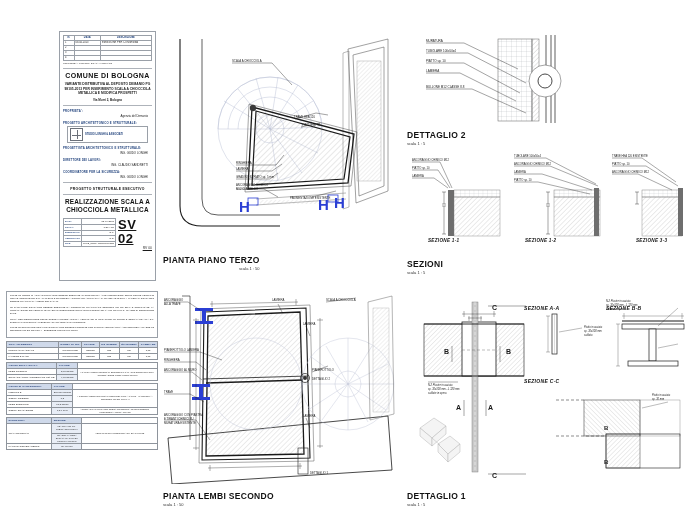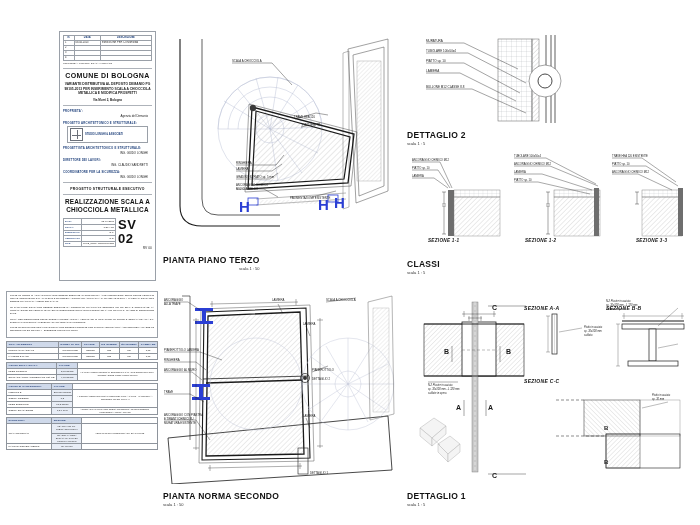--- a/index.html
+++ b/index.html
@@ -78,21 +78,21 @@
   .tb-bottom{display:flex;gap:2px;align-items:stretch;}
   .tb-meta{flex:1;}
   .meta-table{width:100%;border-collapse:collapse;}
   .meta-table td{
     border:.5px solid #9aa0a8;font-size:2.5px;line-height:3.4px;padding:0 1px;
     height:4.6px;color:#1d3f7a;font-weight:bold;white-space:nowrap;overflow:hidden;
   }
   .meta-table td.v{color:#222;font-weight:normal;text-align:right;}
   .tb-code{
     flex:0 0 34px;display:flex;flex-direction:column;
-    align-items:flex-end;justify-content:flex-end;padding-bottom:1px;
+    align-items:flex-end;justify-content:flex-end;padding-bottom:1px;text-decoration:underline;
   }
   .tb-code .big{font-size:13px;font-weight:bold;color:#111;line-height:14px;letter-spacing:.5px;}
   .tb-code .small{font-size:3.4px;color:#333;line-height:5px;}
 
   
   .notesblock{
     position:absolute;left:6px;top:291px;width:152px;height:172px;
   }
   .note-frame{
     border:.6px solid #9aa0a8;padding:2px 3px;box-sizing:border-box;
@@ -551,21 +551,21 @@
   <div class="caption" style="left:428px;top:236px;">
     <div class="cap-title" style="font-size:4.6px;font-style:italic;font-weight:bold;">SEZIONE 1-1</div>
   </div>
   <div class="caption" style="left:525px;top:236px;">
     <div class="cap-title" style="font-size:4.6px;font-style:italic;font-weight:bold;">SEZIONE 1-2</div>
   </div>
   <div class="caption" style="left:636px;top:236px;">
     <div class="cap-title" style="font-size:4.6px;font-style:italic;font-weight:bold;">SEZIONE 3-3</div>
   </div>
   <div class="caption cap-box" style="left:407px;top:259px;">
-    <div class="cap-title">CLASSI</div>
+    <div class="cap-title">SEZIONI</div>
     <div class="cap-scale">scala 1 : 5</div>
   </div>
 
   <div class="panel" style="left:160px;top:288px;width:237px;height:196px;"></div>
   <div class="dwg" style="left:160px;top:288px;width:237px;height:196px;">
     <svg width="237" height="196" viewBox="0 0 237 196" xmlns="http://www.w3.org/2000/svg">
       <defs>
         <pattern id="p2h" width="3.6" height="3.6" patternTransform="rotate(45)" patternUnits="userSpaceOnUse">
           <line x1="0" y1="0" x2="0" y2="3.6" stroke="#9a9a9a" stroke-width="0.4"></line>
         </pattern>
@@ -655,21 +655,21 @@
         <text x="143" y="37">LAMIERA</text>
         <text x="143" y="129">LAMIERA</text>
         <text x="152" y="83">PIANEROTTOLO</text>
         <text x="152" y="92">DETTAGLIO 2</text>
         <text x="150" y="186">DETTAGLIO 1</text>
         <text x="166" y="13">SCALA A CHIOCCIOLA</text>
       </g>
     </svg>
   </div>
   <div class="caption cap-box" style="left:163px;top:491px;">
-    <div class="cap-title">PIANTA NORMA SECONDO</div>
+    <div class="cap-title">PIANTA LEMBI SECONDO</div>
     <div class="cap-scale">scala 1 : 50</div>
   </div>
 
   <div class="panel" style="left:406px;top:288px;width:288px;height:196px;"></div>
   <div class="dwg" style="left:406px;top:288px;width:288px;height:196px;">
     <svg width="288" height="196" viewBox="0 0 288 196" xmlns="http://www.w3.org/2000/svg">
       <defs>
         <pattern id="d1h" width="3.2" height="3.2" patternTransform="rotate(45)" patternUnits="userSpaceOnUse">
           <line x1="0" y1="0" x2="0" y2="3.2" stroke="#a0a0a0" stroke-width="0.4"></line>
         </pattern>

